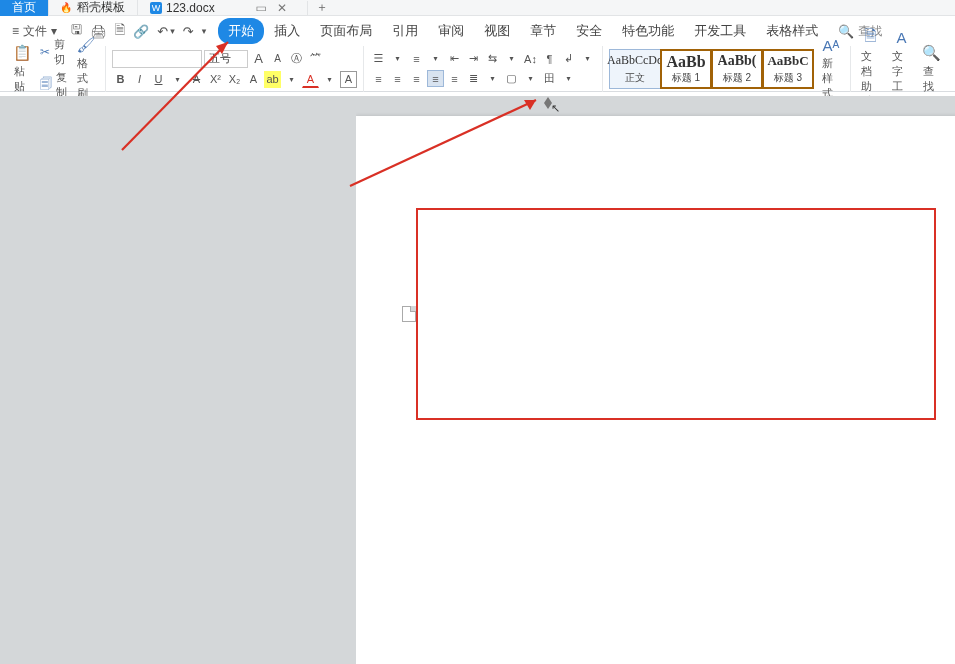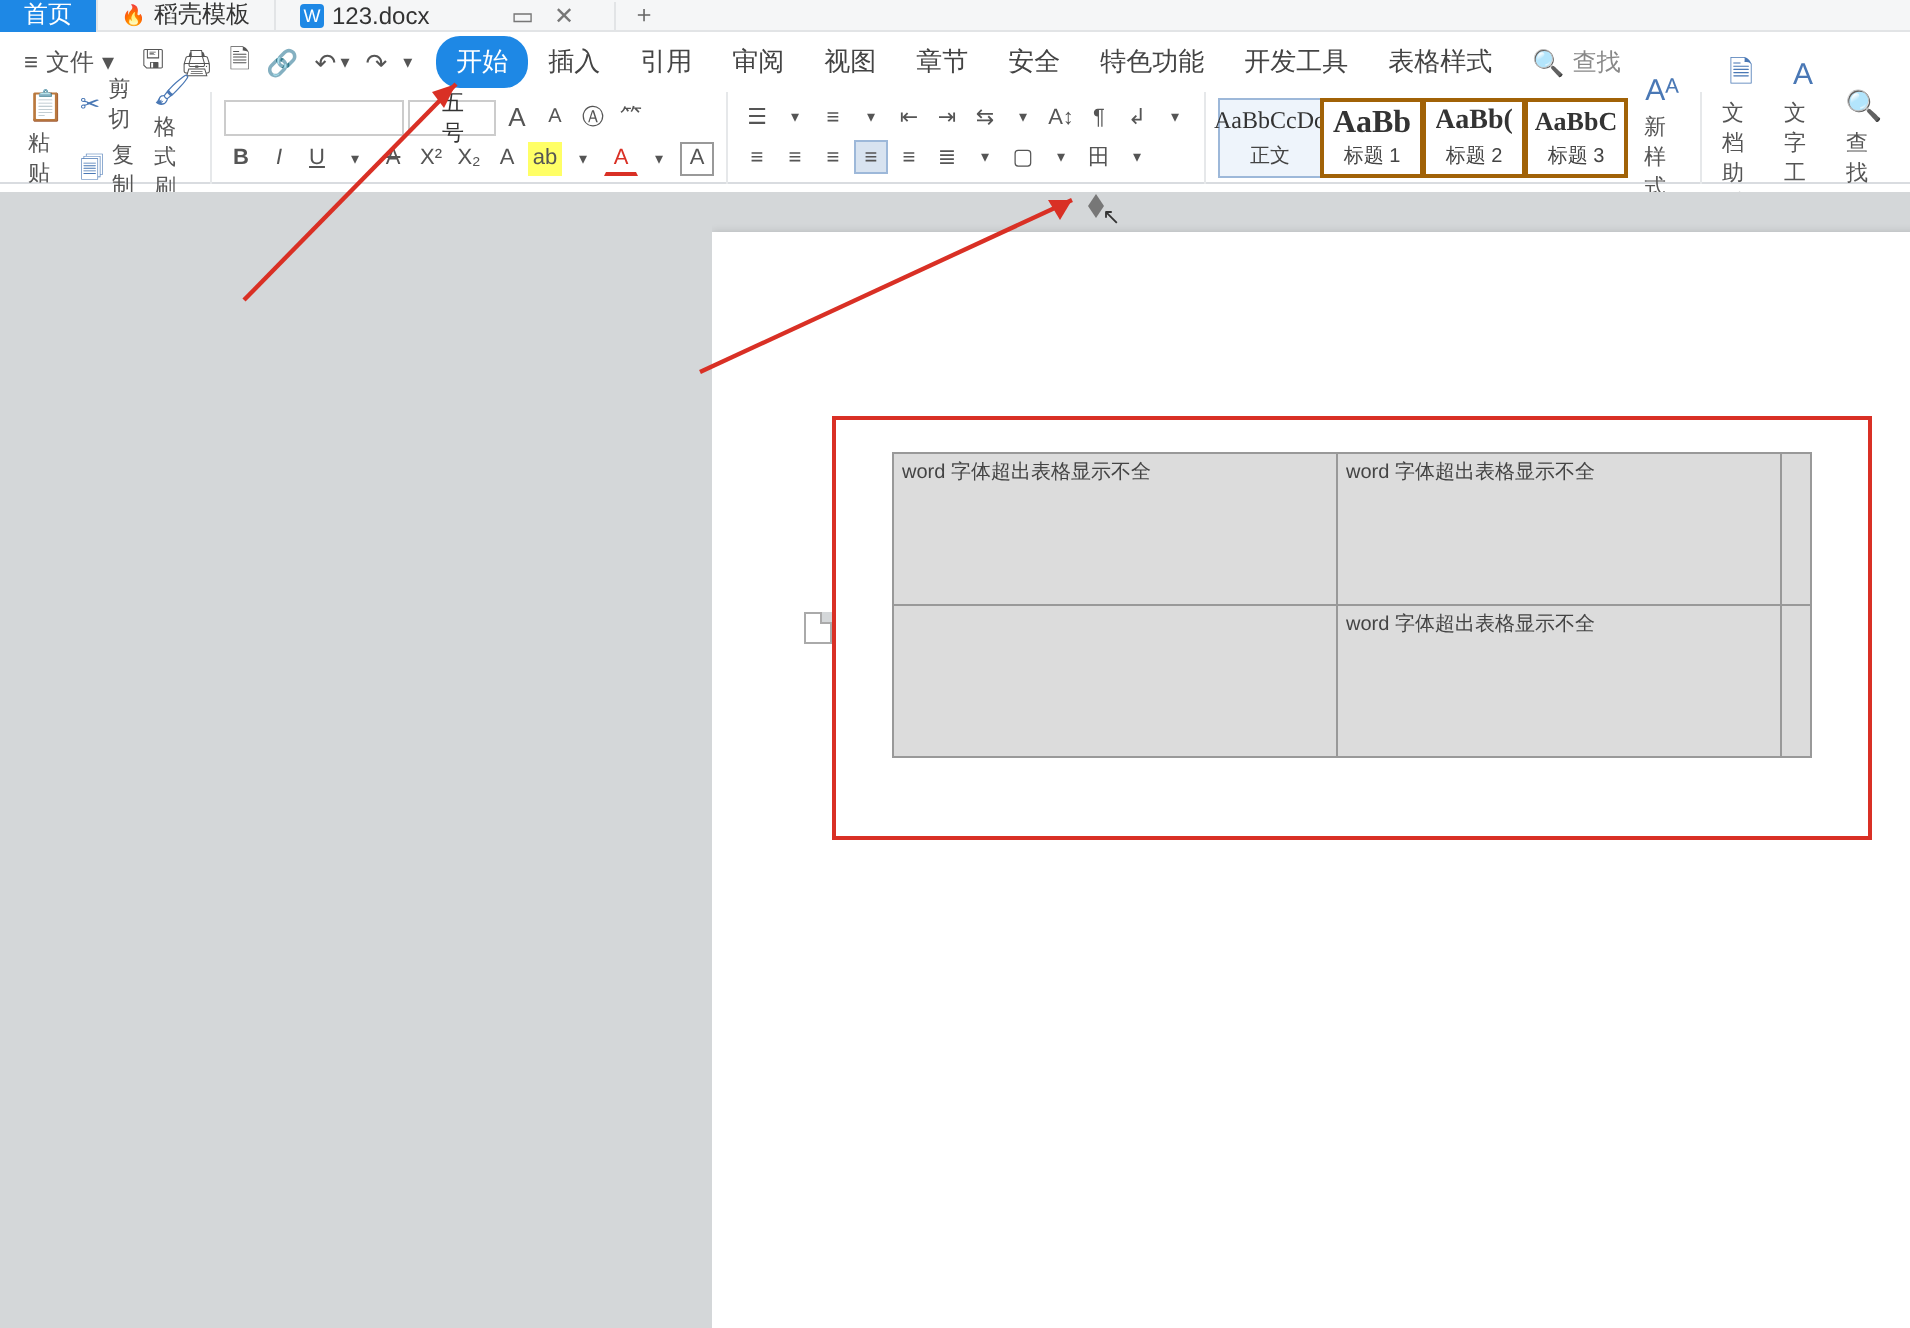--- a/index.html
+++ b/index.html
@@ -30,21 +30,21 @@
   .ribbon { height:46px; background:#fff; border-bottom:1px solid #d9dce0; display:flex; align-items:center; padding:0 4px; }
   .rgroup { height:46px; display:flex; align-items:center; padding:0 6px; border-right:1px solid #e6e8ea; gap:4px; }
   .rgroup:last-child { border-right:none; }
   .stack { display:flex; flex-direction:column; justify-content:center; gap:1px; }
   .vbtn { display:flex; flex-direction:column; align-items:center; justify-content:center; gap:2px; padding:2px 4px; cursor:pointer; font-size:11px; color:#555; }
   .vbtn .ic { width:18px; height:18px; display:flex; align-items:center; justify-content:center; font-size:15px; color:#4a78b5; }
   .hbtn { display:flex; align-items:center; gap:4px; font-size:11px; color:#555; cursor:pointer; padding:1px 0; }
   .hbtn .ic { width:14px; height:14px; display:flex; align-items:center; justify-content:center; font-size:12px; color:#4a78b5; }
 
   .font-name { width:90px; height:18px; border:1px solid #ccc; font-size:11px; padding:0 4px; background:#fff; display:flex; align-items:center; }
-  .font-size { width:44px; height:18px; border:1px solid #ccc; font-size:11px; padding:0 16px; background:#fff; display:flex; align-items:center; }
+  .font-size { width:44px; height:18px; border:1px solid #ccc; font-size:11px; padding:0 4px; background:#fff; display:flex; align-items:center; }
   .mini { width:17px; height:17px; display:flex; align-items:center; justify-content:center; font-size:11px; color:#555; border:1px solid transparent; cursor:pointer; }
   .mini.bold { font-weight:bold; }
   .mini.italic { font-style:italic; }
   .mini.underline { text-decoration:underline; }
   .mini.strike { text-decoration:line-through; }
   .mini.active { background:#d8e3f0; border:1px solid #9db8d9; }
   .row { display:flex; align-items:center; gap:2px; }
 
   .style-gallery { display:flex; align-items:stretch; height:40px; }
   .style-item { width:52px; border:2px solid #a16207; margin-left:-1px; display:flex; flex-direction:column; align-items:center; justify-content:center; cursor:pointer; background:#fff; }
@@ -113,20 +113,21 @@
     <span>🔗</span>
     <span>↶</span>
     <span style="font-size:9px;margin-left:-6px">▾</span>
     <span>↷</span>
     <span style="font-size:9px">▾</span>
   </div>
 
   <div class="ribbon-tabs">
     <div class="ribbon-tab active">开始</div>
     <div class="ribbon-tab">插入</div>
+    <div class="ribbon-tab">页面布局</div>
     <div class="ribbon-tab">引用</div>
     <div class="ribbon-tab">审阅</div>
     <div class="ribbon-tab">视图</div>
     <div class="ribbon-tab">章节</div>
     <div class="ribbon-tab">安全</div>
     <div class="ribbon-tab">特色功能</div>
     <div class="ribbon-tab">开发工具</div>
     <div class="ribbon-tab">表格样式</div>
   </div>
 
@@ -265,34 +266,20 @@
 </div>
 
 <div class="workspace">
   <div class="nav-pane"></div>
   <div class="page-area">
     <div class="ruler-mark"></div>
     <span class="cursor-icon">↖</span>
     <div class="page">
       <span class="pg-icon"></span>
       <div class="redbox"></div>
-      <table class="tbl">
-        <tbody>
-            <tr>
-          <td>word 字体超出表格显示不全</td>
-          <td>word 字体超出表格显示不全</td>
-          <td></td>
-        </tr>
-        <tr>
-          <td></td>
-          <td>word 字体超出表格显示不全</td>
-          <td></td>
-        </tr>
-      </tbody>
-        </table>
     </div>
   </div>
 </div>
 
 <svg class="arrow" style="left:0;top:0" width="260" height="160">
   <line x1="122" y1="150" x2="228" y2="42"></line>
   <polygon points="228,42 216,46 222,54"></polygon>
 </svg>
 <svg class="arrow" style="left:0;top:0" width="560" height="200">
   <line x1="350" y1="186" x2="536" y2="100"></line>

